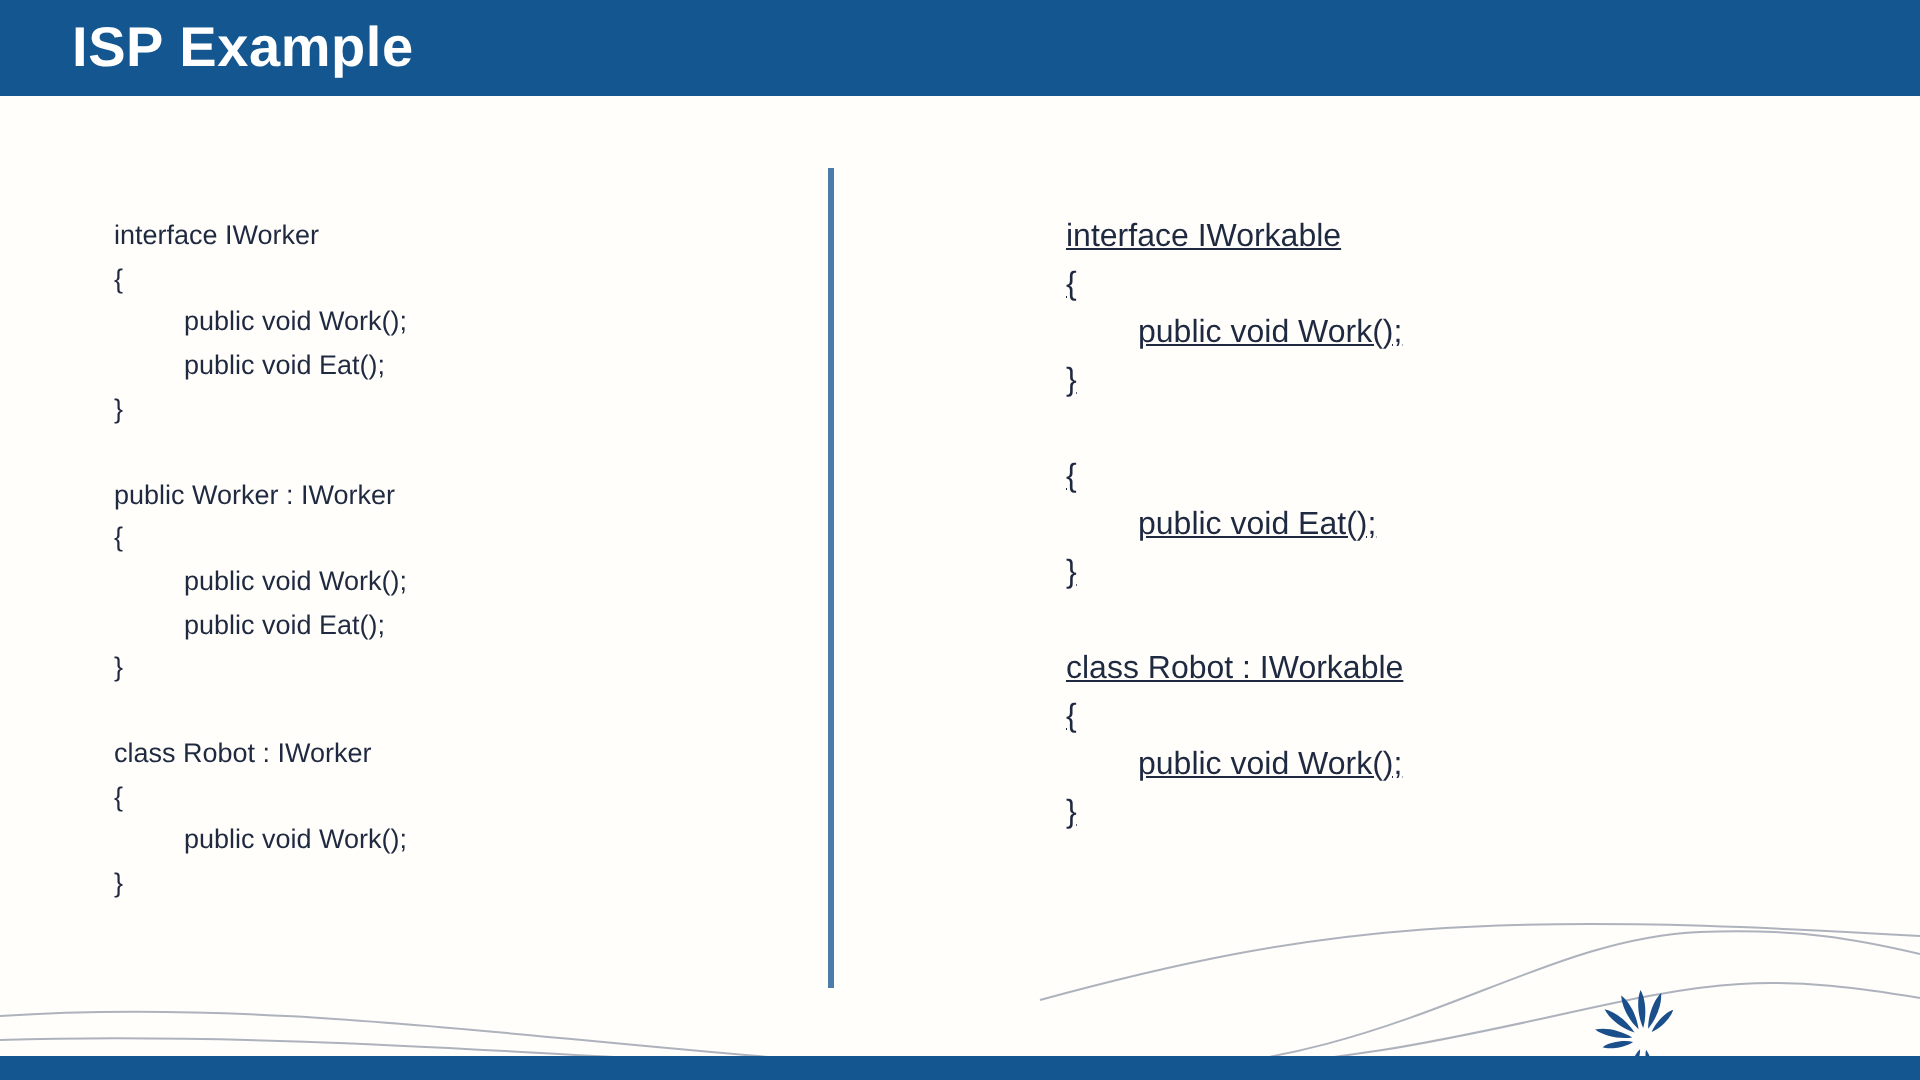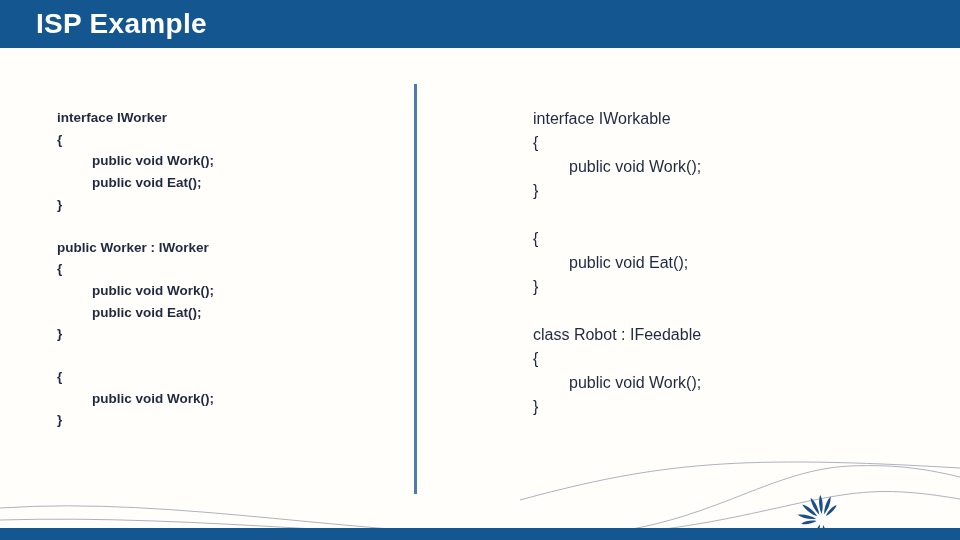--- a/index.html
+++ b/index.html
@@ -20,22 +20,22 @@
   
   .col { position:absolute; top:107px; }
   .col-left  { left:57px;  width:330px; }
   .col-right { left:533px; width:390px; }
   .code-block { margin:0 0 21px 0; }
   .col-right .code-block { margin-bottom:24px; }
   .code-line {
     color:var(--code-text, #1F2940);
     white-space:pre;
   }
-  .col-left  .code-line { font-size:13.5px; line-height:21.7px; font-weight:bold; }
-  .col-right .code-line { font-size:16px;   line-height:24px;   font-weight:normal; }
+  .col-left  .code-line { font-size:13.5px; line-height:21.7px; font-weight:normal; }
+  .col-right .code-line { font-size:16px;   line-height:24px;   font-weight:normal;text-decoration:underline; }
   .col-left  .indent { padding-left:35px; }
   .col-right .indent { padding-left:36px; }
   
   .divider {
     position:absolute; left:414px; top:84px; width:3px; height:410px;
     background:var(--divider, #4C7DAA);
   }
   
   .swoosh { position:absolute; left:0; top:440px; }
   .swoosh path { fill:none; stroke:var(--swoosh-line,#9FA4B2); stroke-width:1; opacity:0.85; }
@@ -66,20 +66,21 @@
         <div class="code-line">}</div>
       </div>
       <div class="code-block">
         <div class="code-line">public Worker : IWorker</div>
         <div class="code-line">{</div>
         <div class="code-line indent">public void Work();</div>
         <div class="code-line indent">public void Eat();</div>
         <div class="code-line">}</div>
       </div>
       <div class="code-block">
+        <div class="code-line">class Robot : IWorker</div>
         <div class="code-line">{</div>
         <div class="code-line indent">public void Work();</div>
         <div class="code-line">}</div>
       </div>
     </section>
 
   <div class="divider"></div>
 
   <section class="col col-right" id="right-col">
       <div class="code-block">
@@ -87,21 +88,21 @@
         <div class="code-line">{</div>
         <div class="code-line indent">public void Work();</div>
         <div class="code-line">}</div>
       </div>
       <div class="code-block">
         <div class="code-line">{</div>
         <div class="code-line indent">public void Eat();</div>
         <div class="code-line">}</div>
       </div>
       <div class="code-block">
-        <div class="code-line">class Robot : IFeedable</div>
+        <div class="code-line">class Robot : IWorkable</div>
         <div class="code-line">{</div>
         <div class="code-line indent">public void Work();</div>
         <div class="code-line">}</div>
       </div>
     </section>
 
   <svg class="swoosh" width="960" height="100" viewBox="0 0 960 100" aria-hidden="true">
     <path d="M0,68 C180,56 360,98 560,96 C700,94 762,30 850,26 C900,24 930,30 960,37"></path>
     <path d="M0,80 C200,74 400,102 580,96 C720,91 800,56 870,52 C900,50 930,54 960,59"></path>
     <path d="M520,60 C660,22 740,15 960,28"></path>

